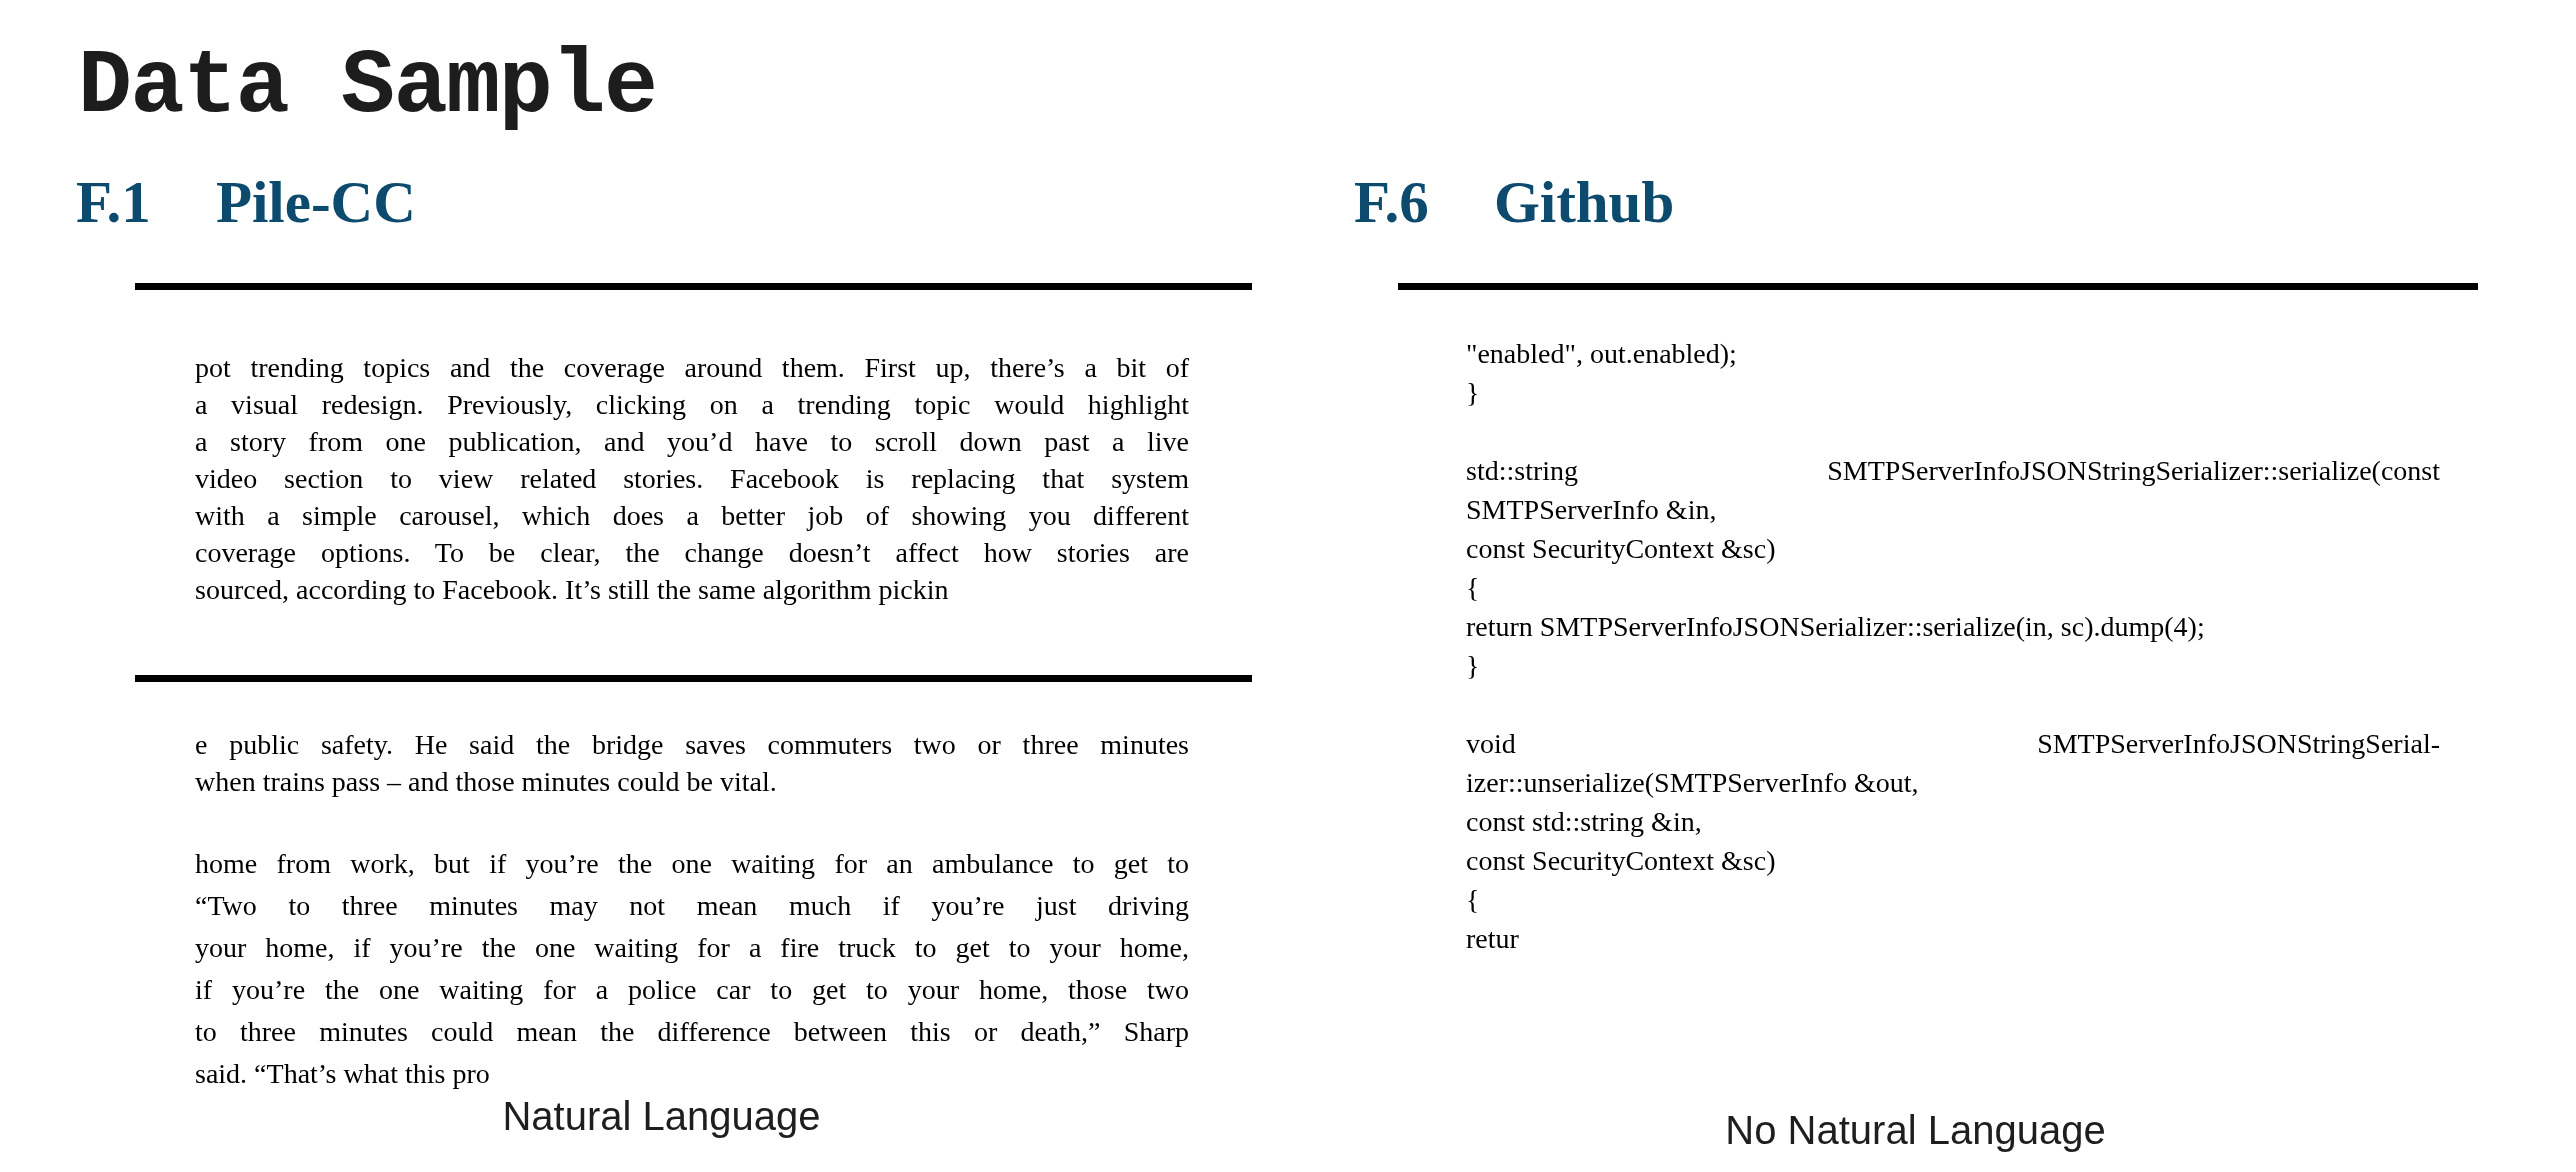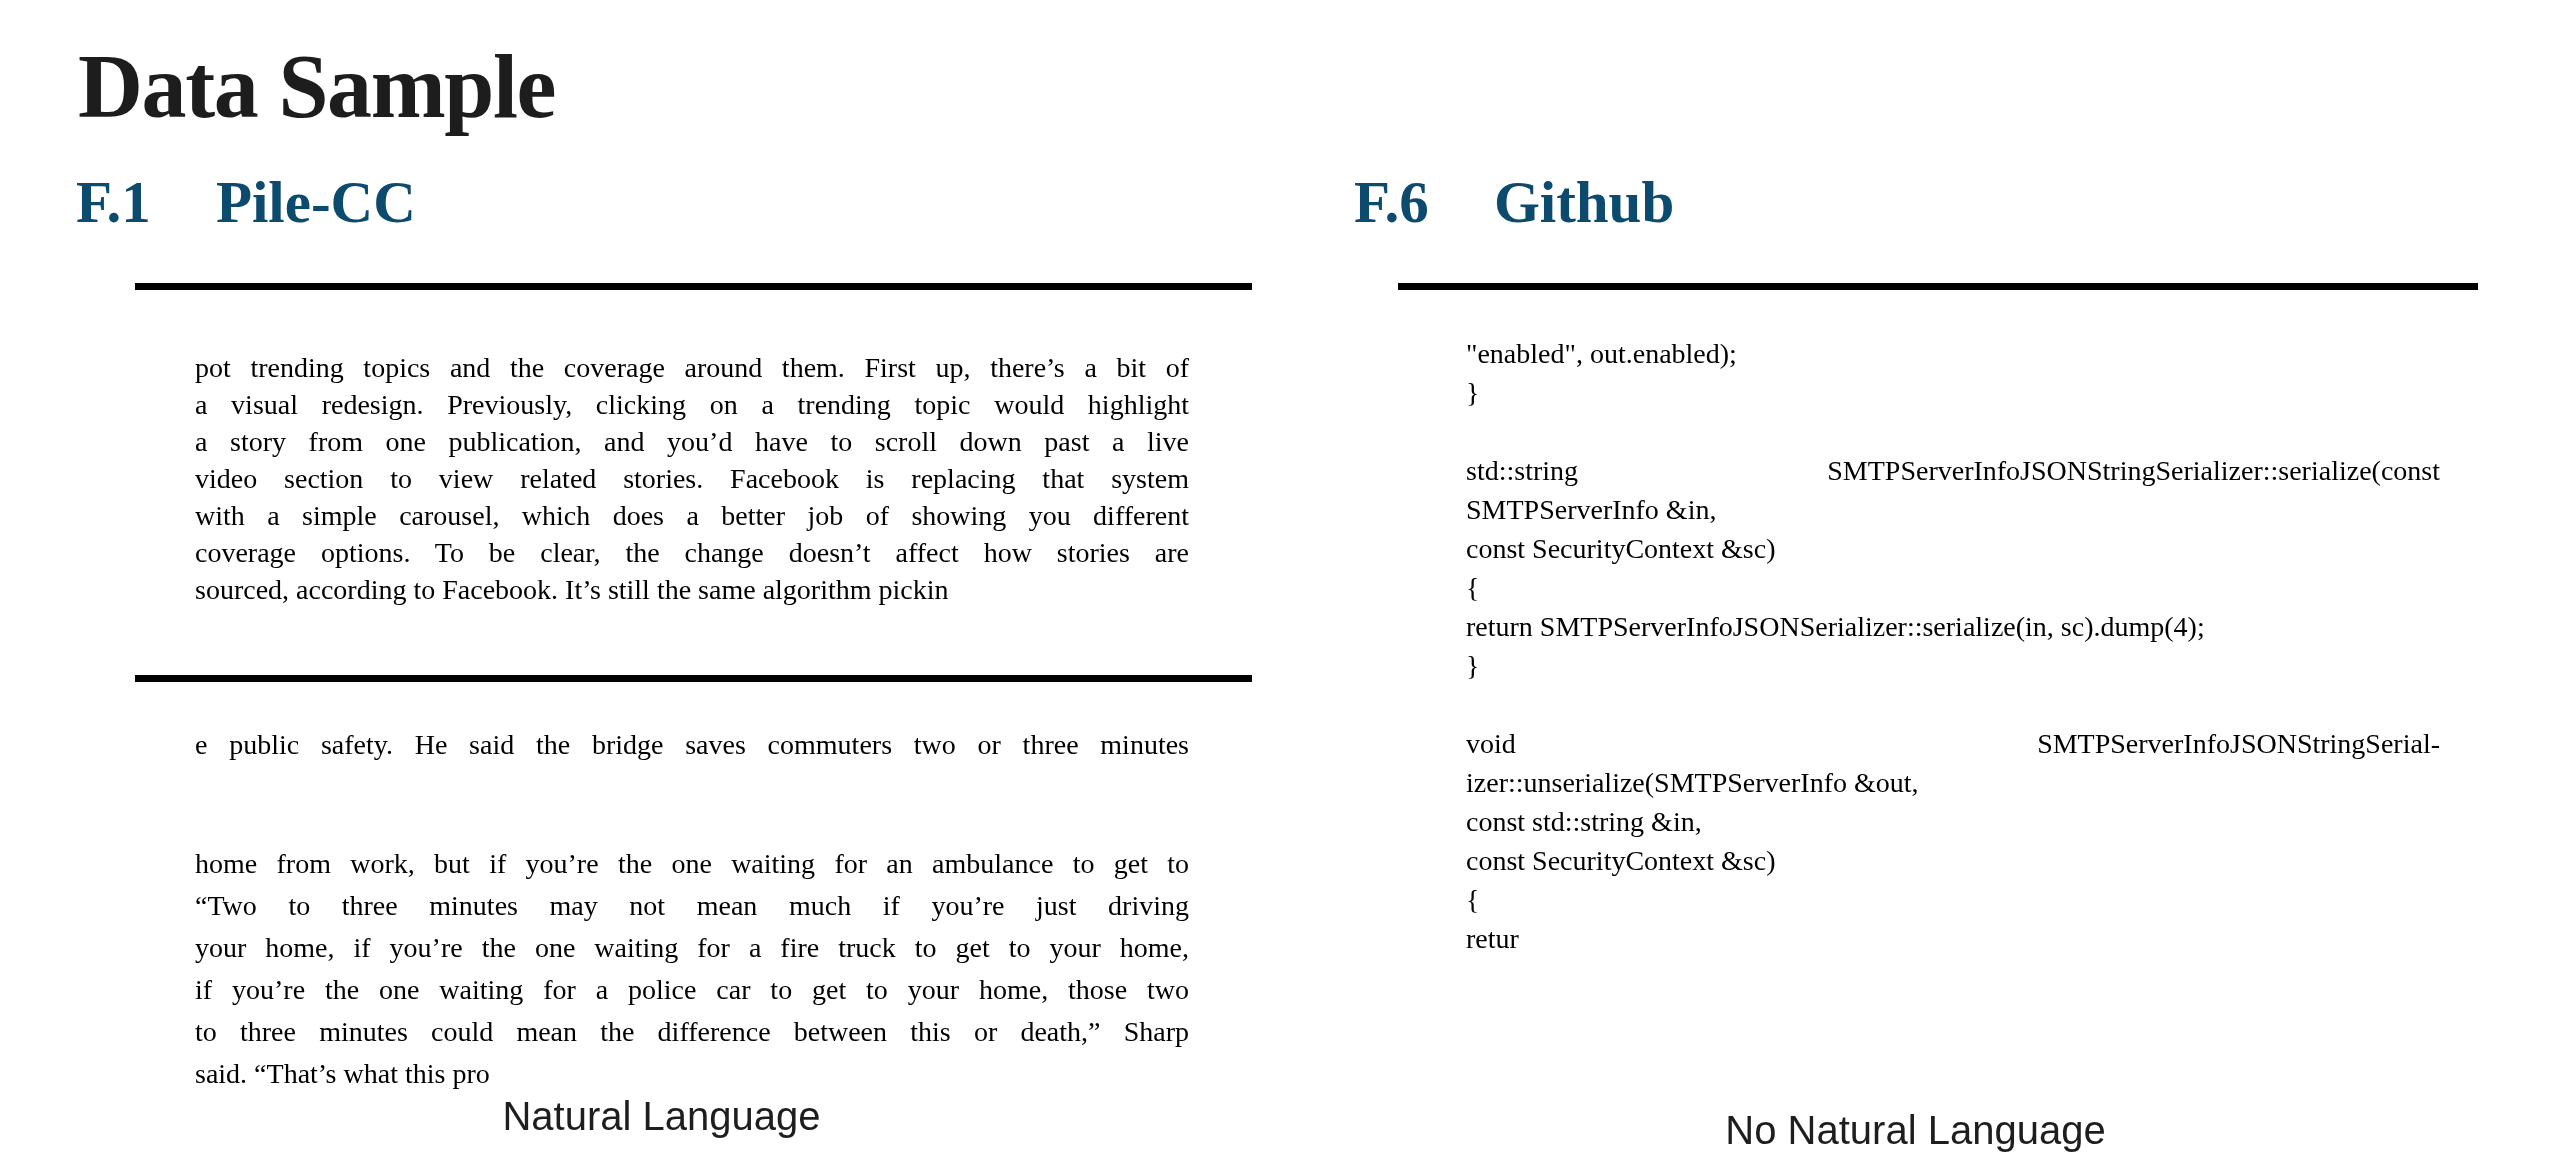--- a/index.html
+++ b/index.html
@@ -7,21 +7,21 @@
     position: relative;
     width: 2576px;
     height: 1172px;
     background: #ffffff;
     color: #000000;
     overflow: hidden;
   }
   .abs { position: absolute; }
 
   .doc-title {
-    font-family: Liberation Serif, serif;
+    font-family: Liberation Mono, monospace;
     font-weight: bold;
     font-size: 90px;
     line-height: 1;
     letter-spacing: -1.4px;
     color: #1d1d1d;
     white-space: nowrap;
   }
 
   .section-heading {
     font-family: "Liberation Serif", serif;
@@ -83,20 +83,21 @@
     <div class="tl j">a visual redesign.  Previously, clicking on a trending topic would highlight</div>
     <div class="tl j">a story from one publication, and you’d have to scroll down past a live</div>
     <div class="tl j">video section to view related stories.  Facebook is replacing that system</div>
     <div class="tl j">with a simple carousel, which does a better job of showing you different</div>
     <div class="tl j">coverage options.  To be clear, the change doesn’t affect how stories are</div>
     <div class="tl last">sourced, according to Facebook. It’s still the same algorithm pickin</div>
   </div>
 
   <div class="abs sample" style="top:726px; left:195px; width:994px;">
     <div class="tl j">e public safety. He said the bridge saves commuters two or three minutes</div>
+    <div class="tl last">when trains pass – and those minutes could be vital.</div>
   </div>
 
   <div class="abs sample" style="top:843px; left:195px; width:994px;">
     <div class="tl2 j">home from work, but if you’re the one waiting for an ambulance to get to</div>
     <div class="tl2 j">“Two to three minutes may not mean much if you’re just driving</div>
     <div class="tl2 j">your home, if you’re the one waiting for a fire truck to get to your home,</div>
     <div class="tl2 j">if you’re the one waiting for a police car to get to your home, those two</div>
     <div class="tl2 j">to three minutes could mean the difference between this or death,” Sharp</div>
     <div class="tl2 last">said. “That’s what this pro</div>
   </div>

